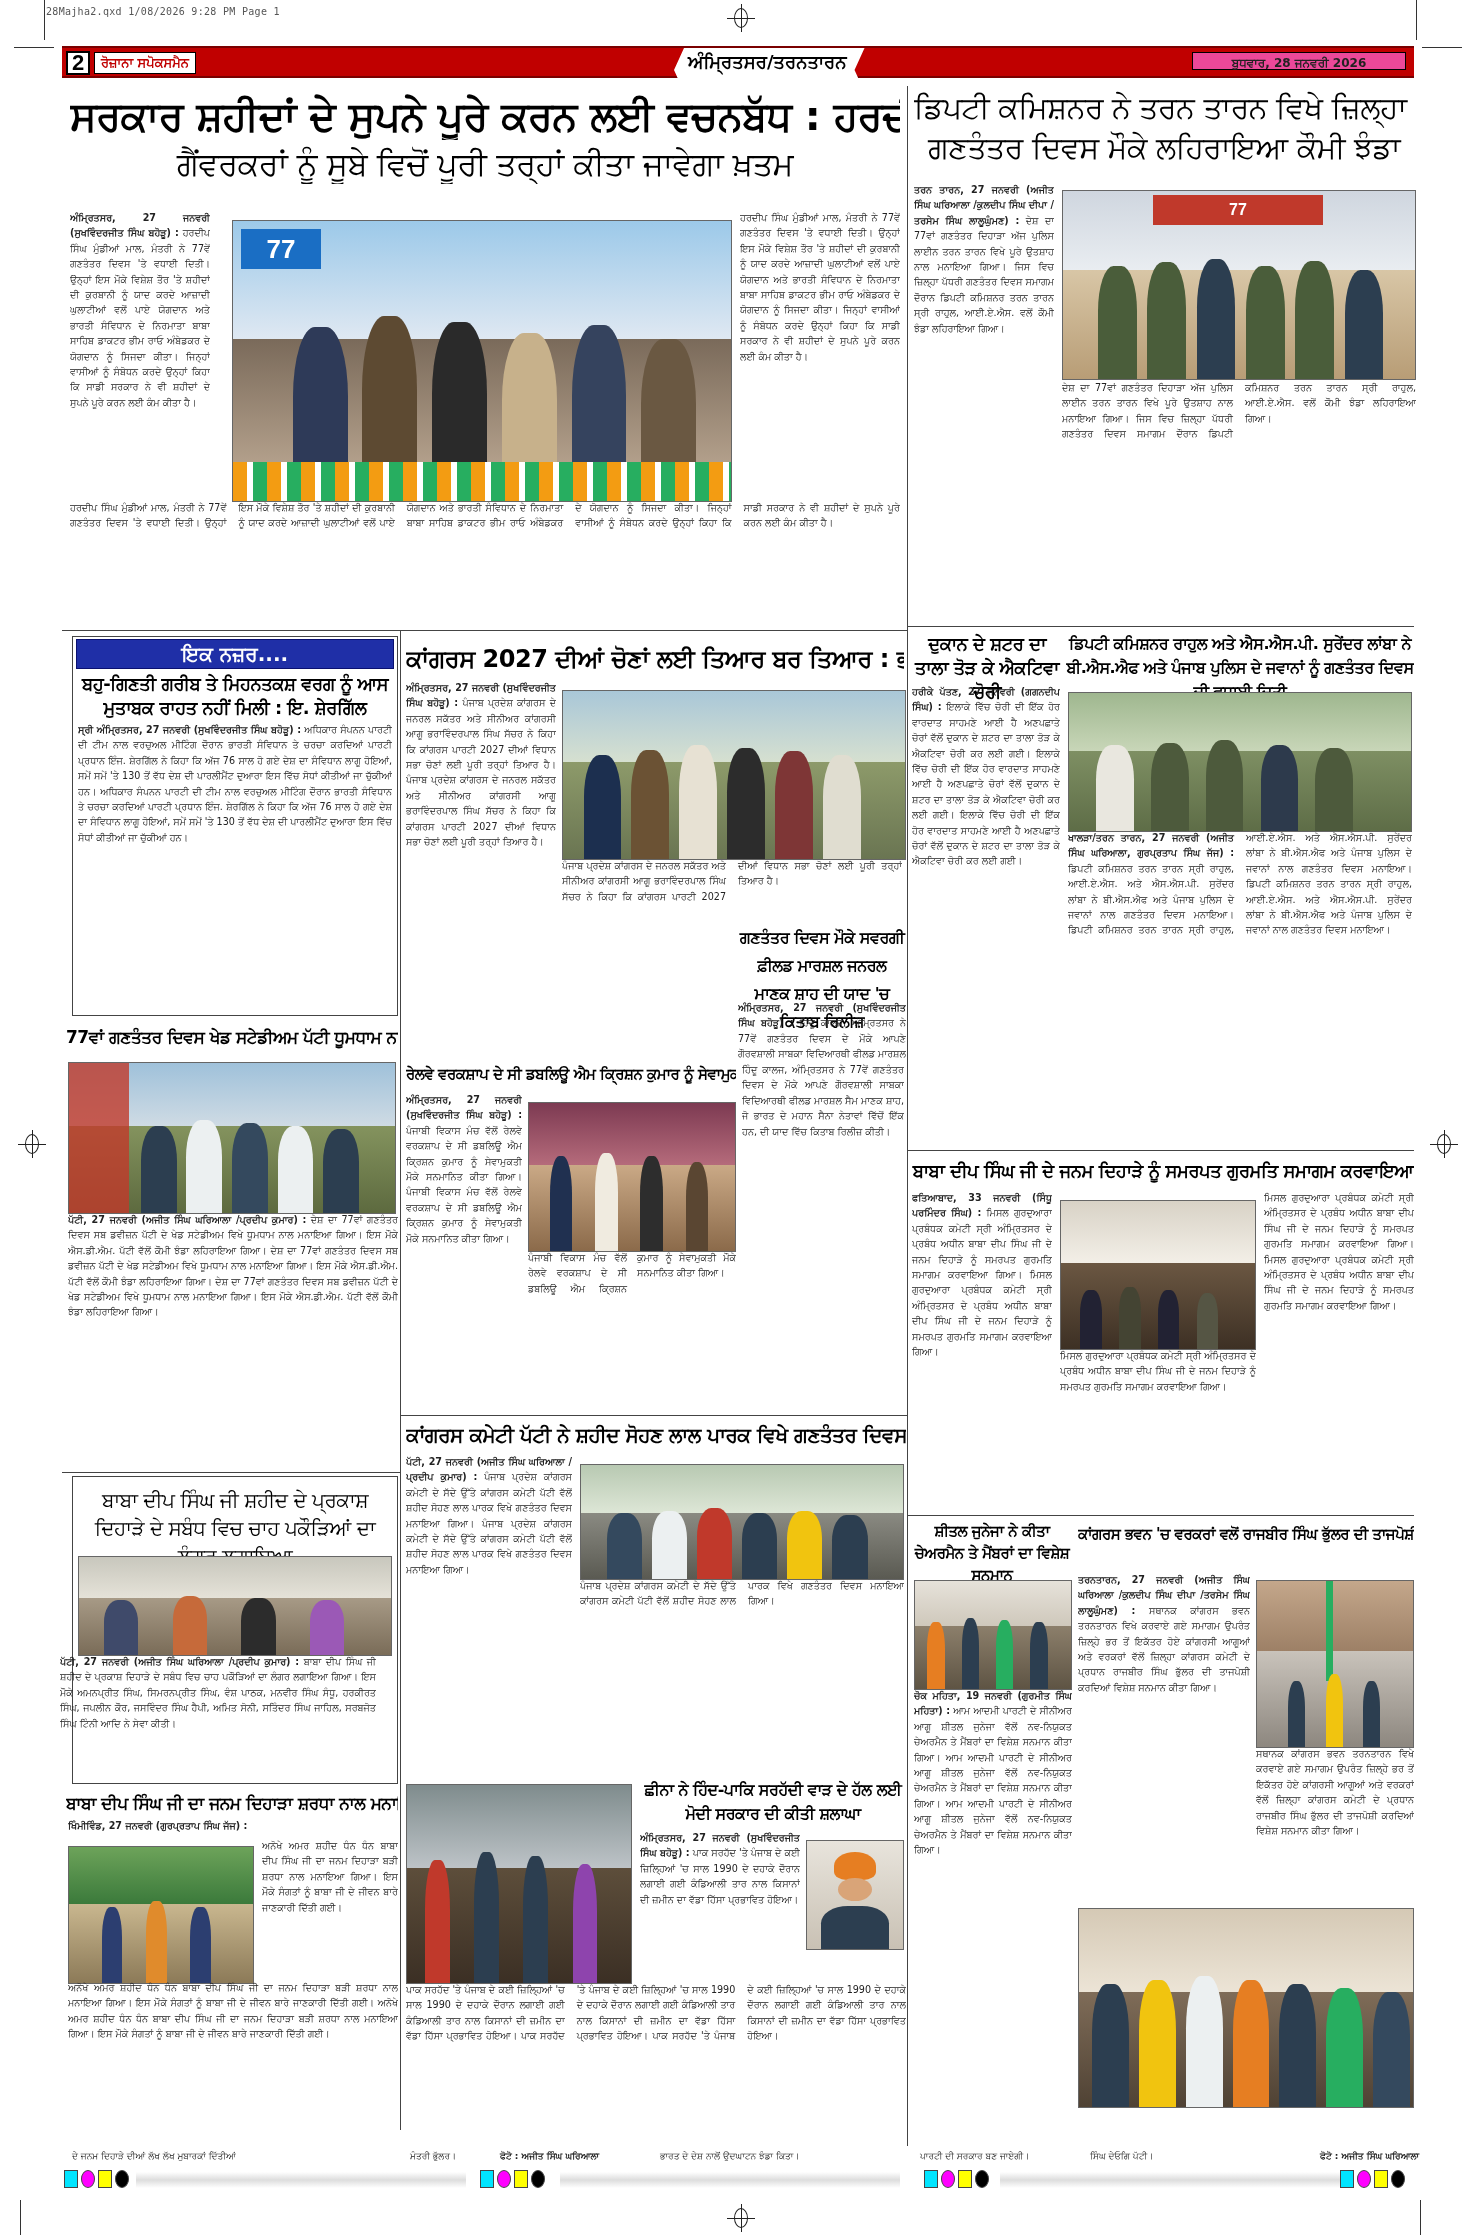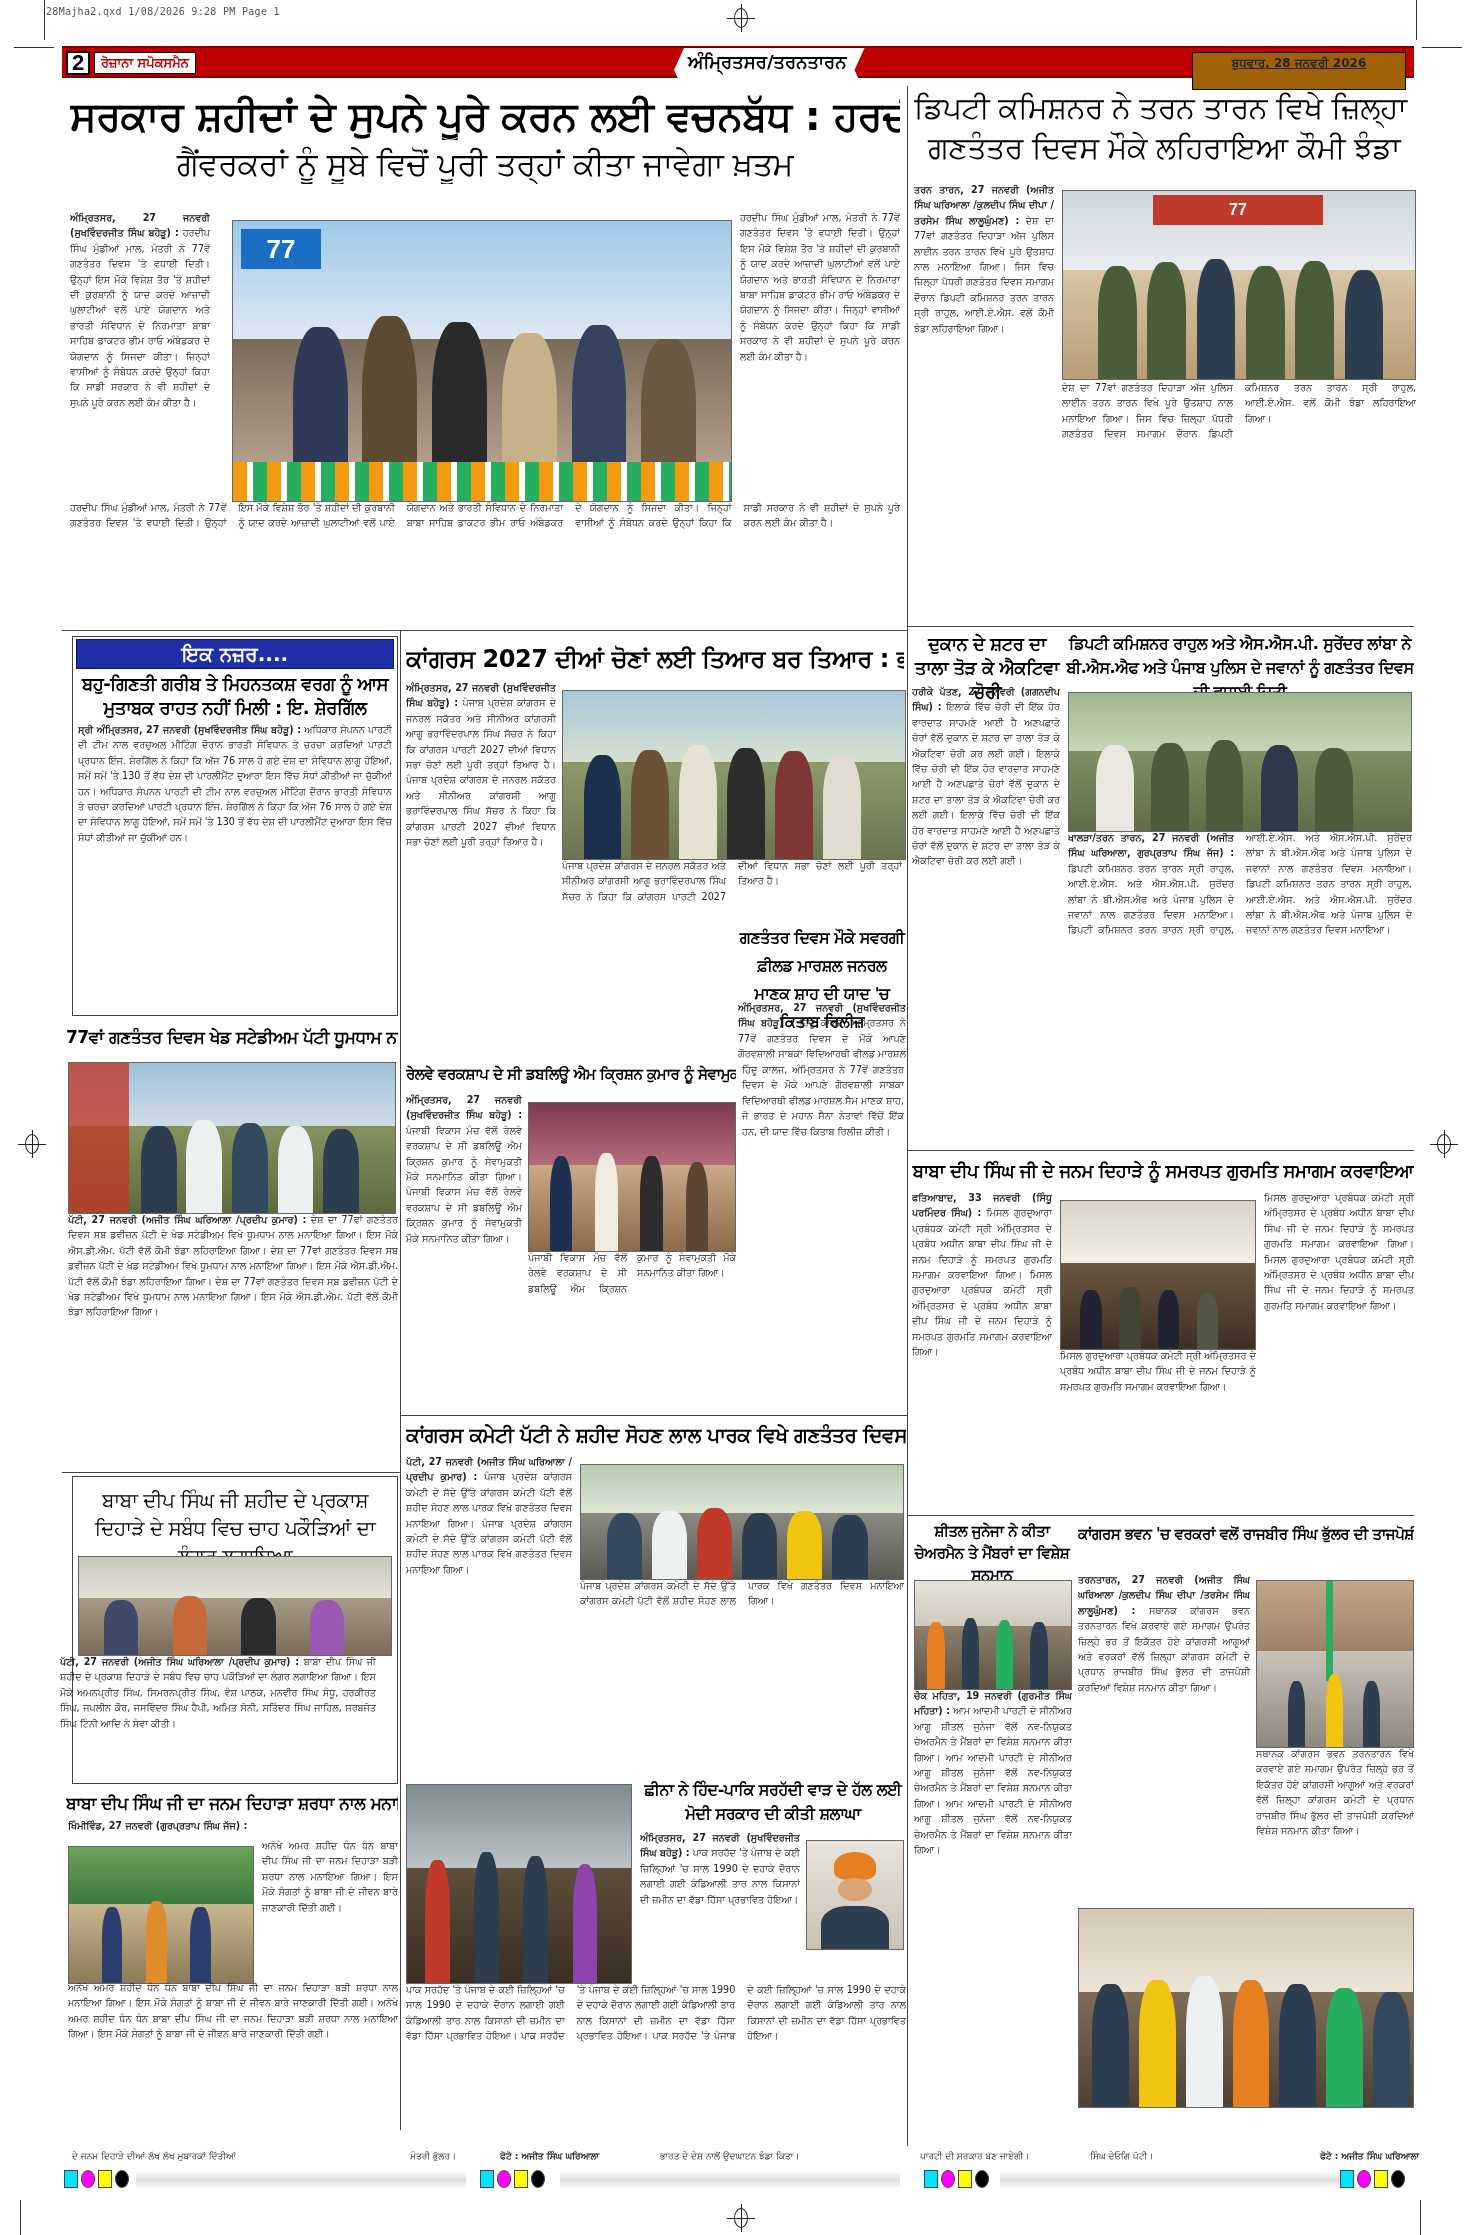--- a/index.html
+++ b/index.html
@@ -11,21 +11,21 @@
   .crop-h { position: absolute; height: 1px; background: #333; }
   .reg { position: absolute; width: 28px; height: 28px; }
   .reg .c { position: absolute; left: 7px; top: 4px; width: 14px; height: 20px; border: 1px solid #222; border-radius: 50%; }
   .reg .h { position: absolute; left: 0; top: 14px; width: 28px; height: 1px; background: #222; }
   .reg .v { position: absolute; left: 14px; top: 0; width: 1px; height: 28px; background: #222; }
 
   .masthead { position: absolute; left: 62px; top: 46px; width: 1352px; height: 32px; background: #c00000; border-top: 2px solid #7a0000; border-bottom: 2px solid #7a0000; }
   .pg-num { position: absolute; left: 4px; top: 3px; width: 24px; height: 24px; background: #fff; border: 2px solid #000; font: bold 22px/20px "Liberation Sans", sans-serif; text-align: center; color: #000; }
   .pub-name { position: absolute; left: 32px; top: 4px; height: 22px; padding: 0 6px; background: #fff; border: 1px solid #000; font: bold 13px/20px "DejaVu Sans", sans-serif; color: #c00000; }
   .section-tab { position: absolute; left: 612px; top: 0; height: 44px; padding: 0 18px 0 14px; background: #fff; font: bold 18px/28px "DejaVu Sans", sans-serif; color: #000; clip-path: polygon(10px 0, 100% 0, calc(100% - 10px) 50%, 100% 100%, 10px 100%, 0 50%); }
-  .date-box { position: absolute; right: 8px; top: 4px; width: 214px; height: 38px; background: #a16207; border: 1px solid #000; font: bold 12px/20px "DejaVu Sans", sans-serif; text-align: center; color: #222; text-decoration: underline; }
+  .date-box { position: absolute; right: 8px; top: 4px; width: 214px; height: 18px; background: #ec4899; border: 1px solid #000; font: bold 12px/20px "DejaVu Sans", sans-serif; text-align: center; color: #222; }
   .col-rule { position: absolute; width: 1px; background: #444; }
   .row-rule { position: absolute; height: 1px; background: #444; }
 
   .hl { position: absolute; font-family: "DejaVu Sans", sans-serif; font-weight: bold; color: #000; text-align: center; white-space: nowrap; overflow: hidden; letter-spacing: -0.5px; }
   .hl.big { font-size: 40px; line-height: 48px; transform-origin: left center; }
   .hl.sub { font-size: 32px; line-height: 40px; font-weight: normal; }
   .hl.md { font-size: 26px; line-height: 34px; }
   .hl.sm { font-size: 20px; line-height: 26px; }
 
   .body-text { position: absolute; font-family: "DejaVu Sans", sans-serif; font-size: 9.6px; line-height: 15.4px; color: #222; text-align: justify; overflow: hidden; }

